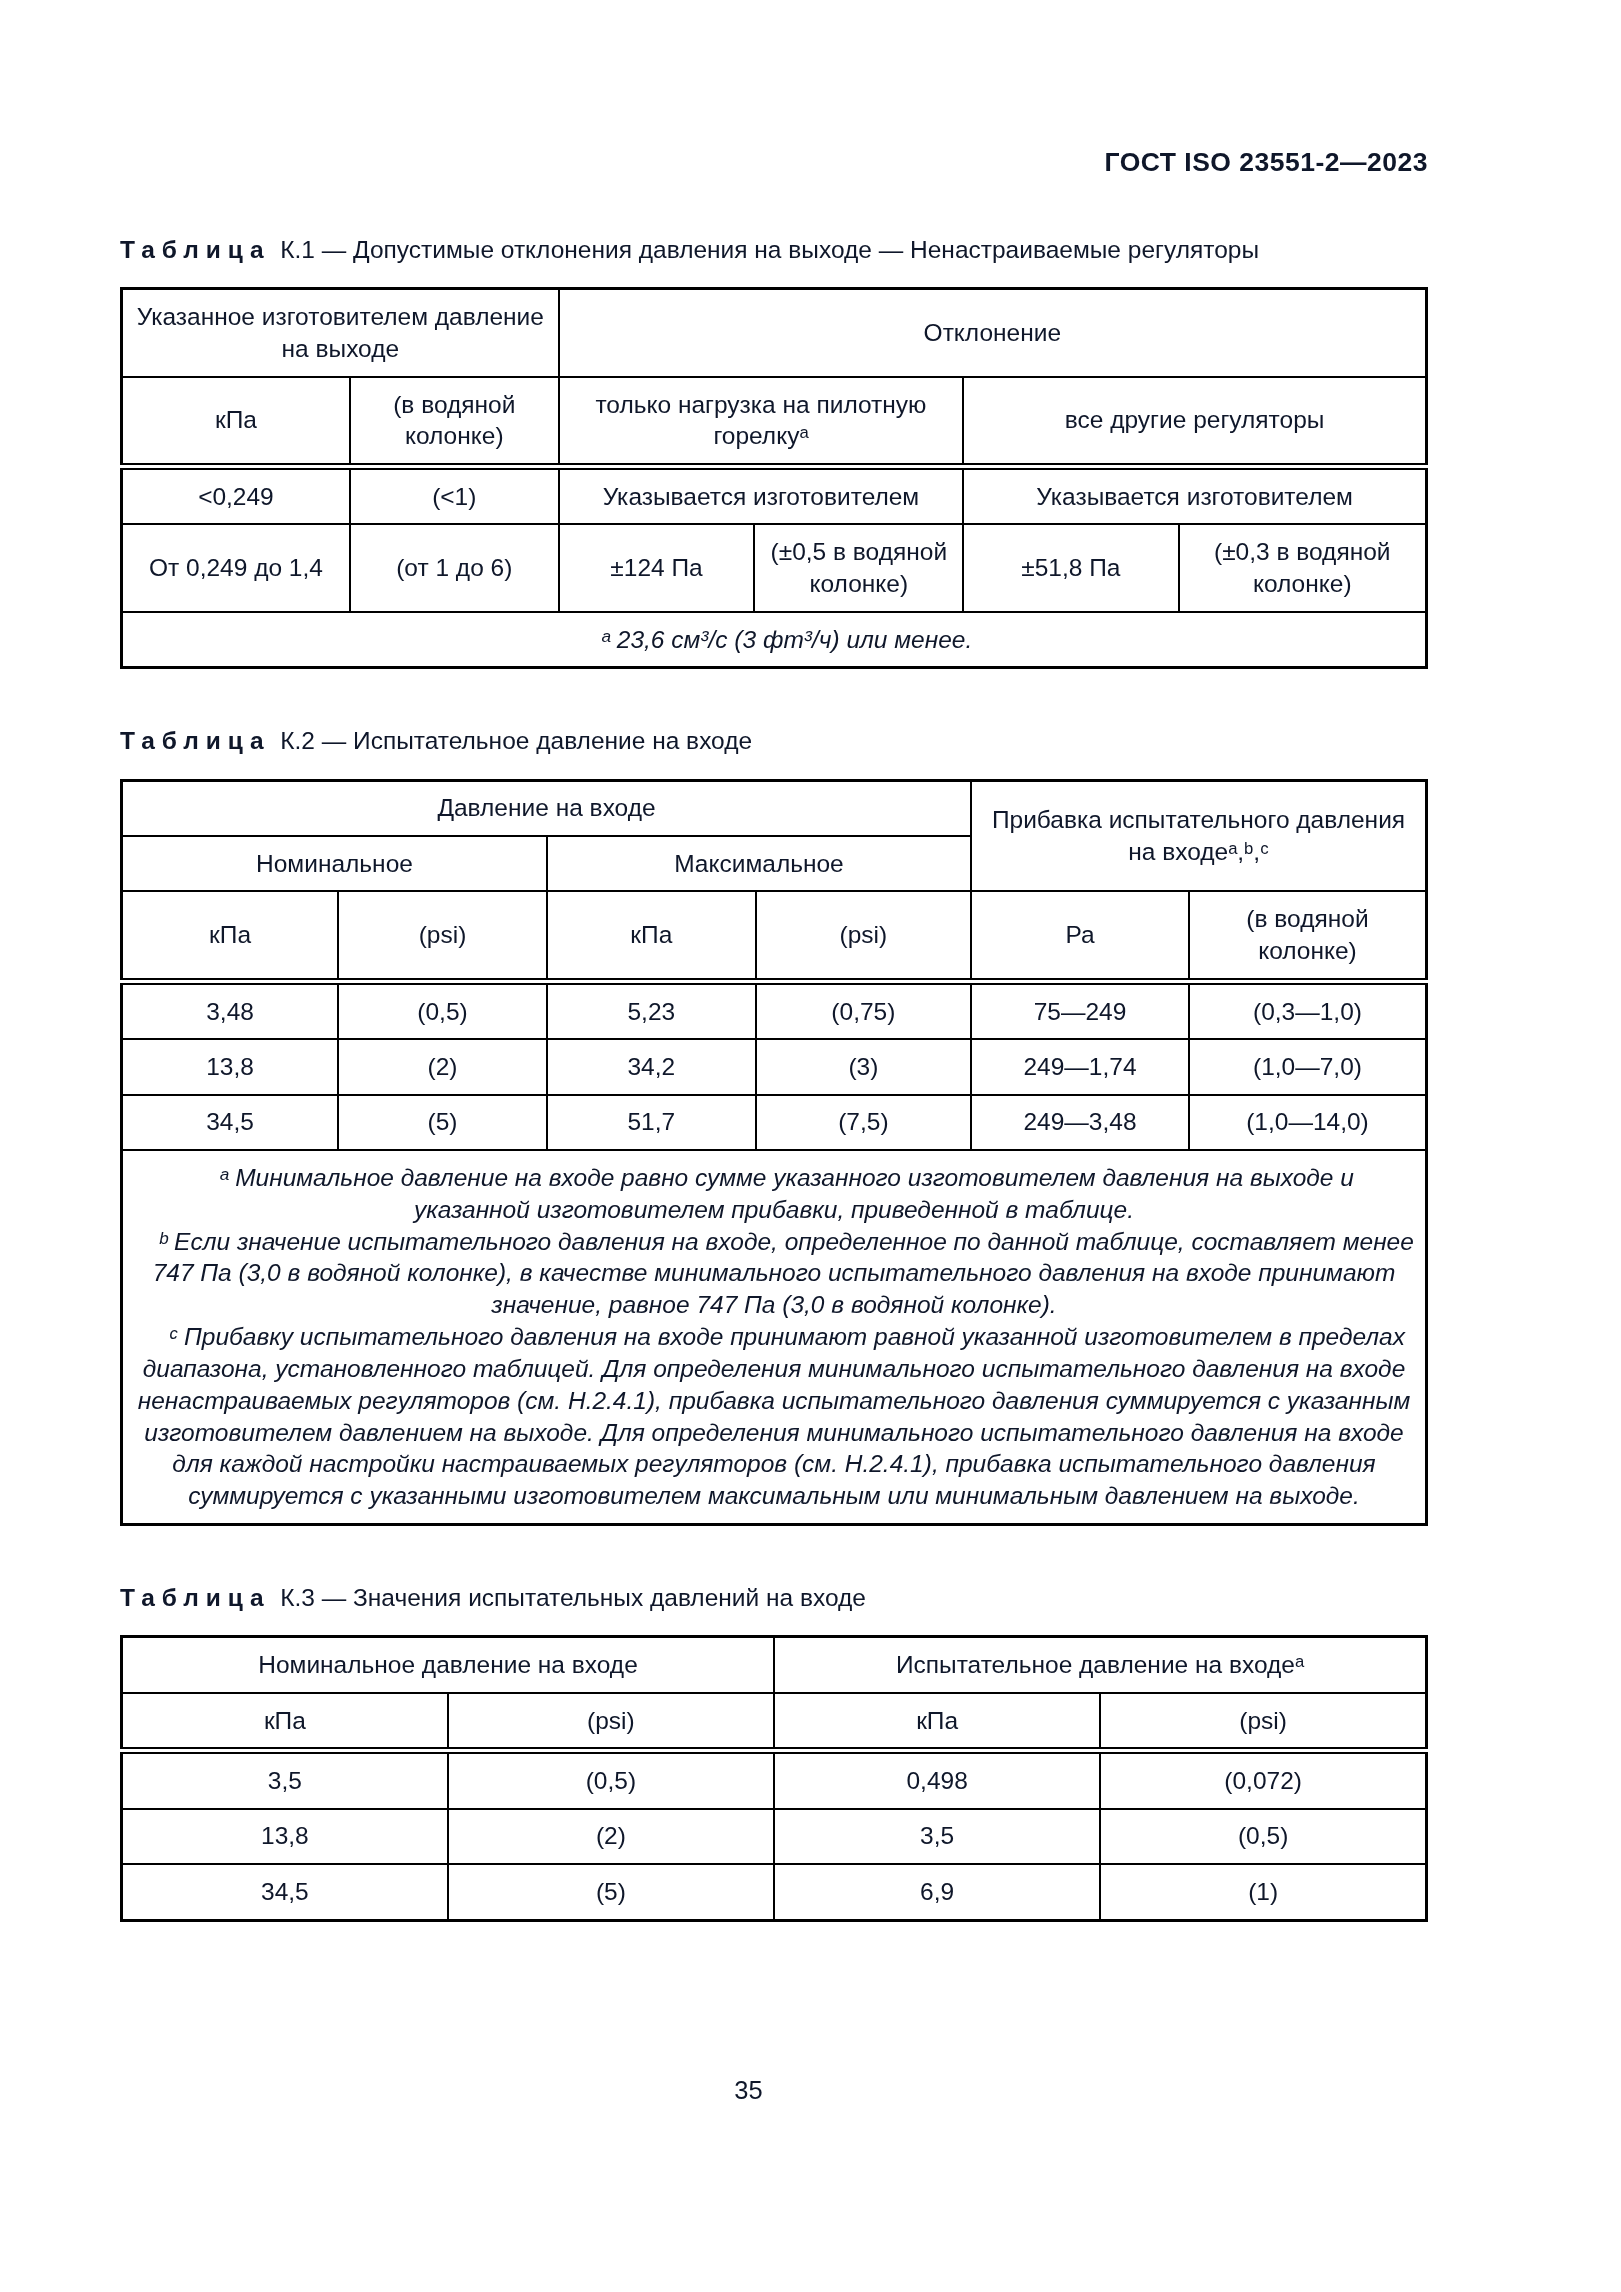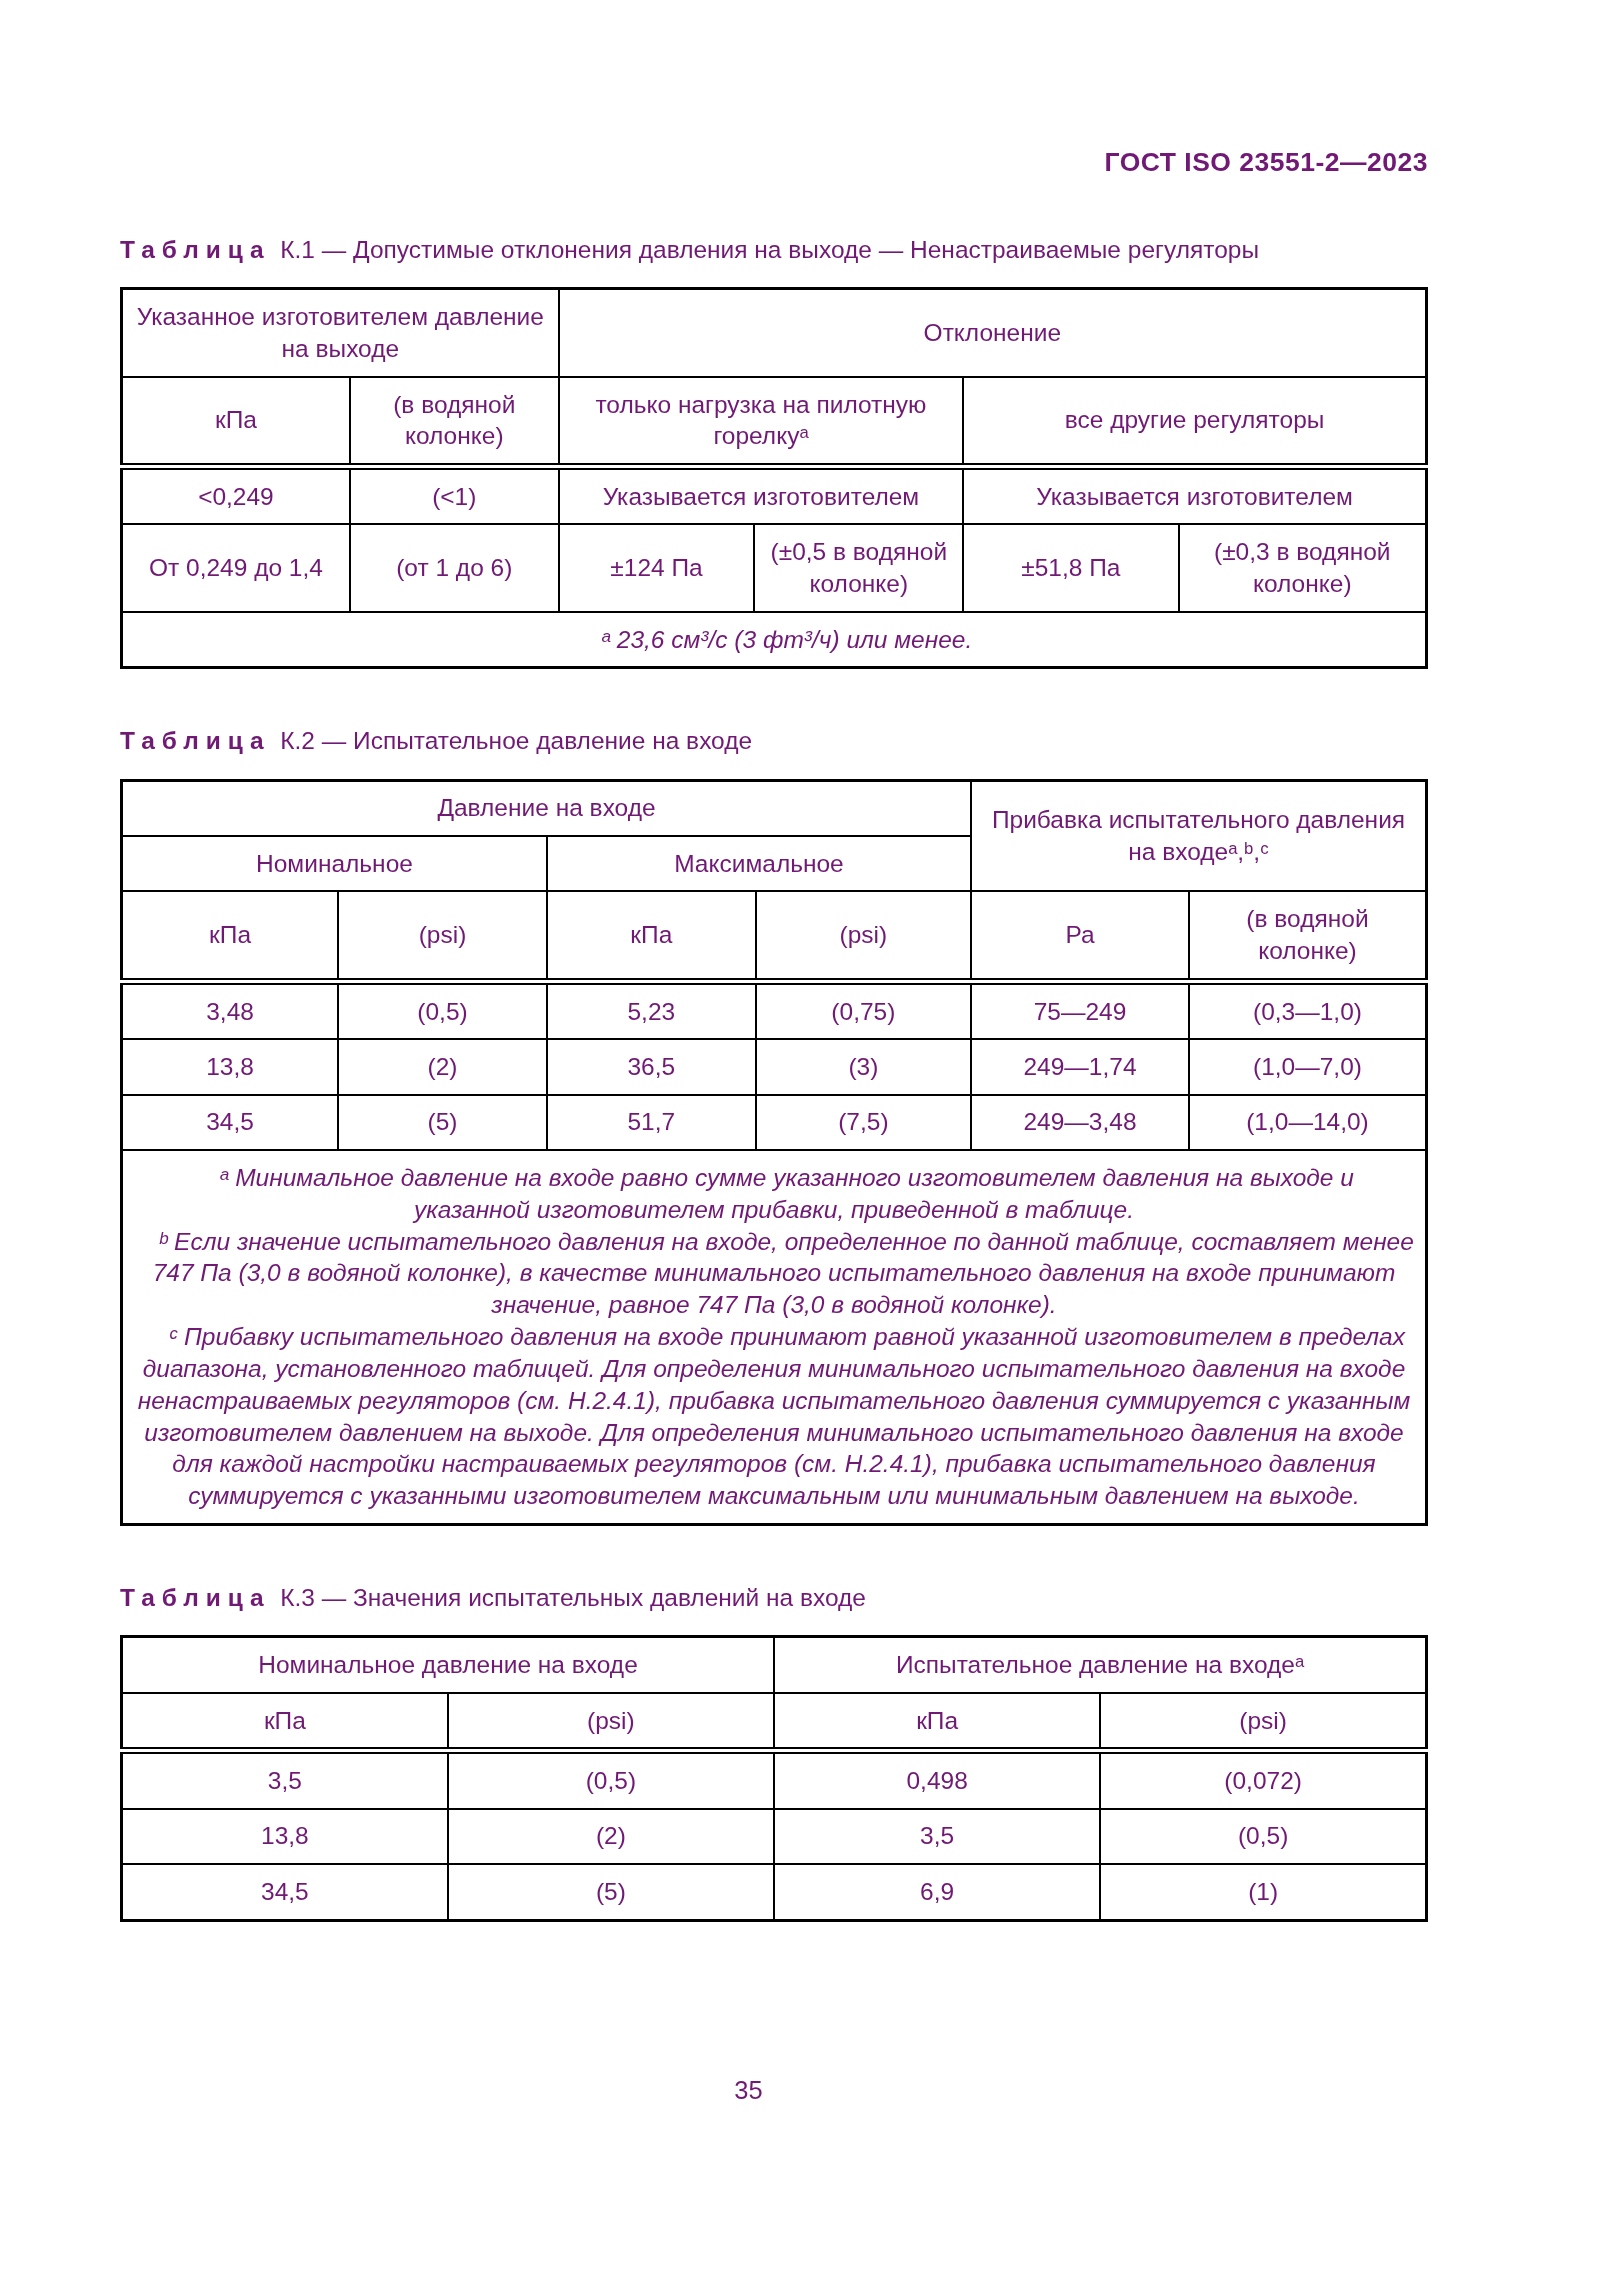--- a/index.html
+++ b/index.html
@@ -2,21 +2,21 @@
 <html><head>
 <meta charset="utf-8">
 <style>
   html, body { margin: 0; padding: 0; background: #ffffff; }
   .page {
     position: relative;
     width: 1621px;
     height: 2293px;
     background: #ffffff;
     font-family: "Liberation Sans", "DejaVu Sans", sans-serif;
-    color: #701a75;
+    color: #0f172a;
     overflow: hidden;
   }
   .content {
     position: absolute;
     left: 120px;
     top: 0;
     width: 1308px;
   }
   .doc-header {
     margin-top: 147px;
@@ -153,21 +153,21 @@
           <td>3,48</td>
           <td>(0,5)</td>
           <td>5,23</td>
           <td>(0,75)</td>
           <td>75—249</td>
           <td>(0,3—1,0)</td>
         </tr>
         <tr>
           <td>13,8</td>
           <td>(2)</td>
-          <td>36,5</td>
+          <td>34,2</td>
           <td>(3)</td>
           <td>249—1,74</td>
           <td>(1,0—7,0)</td>
         </tr>
         <tr>
           <td>34,5</td>
           <td>(5)</td>
           <td>51,7</td>
           <td>(7,5)</td>
           <td>249—3,48</td>

